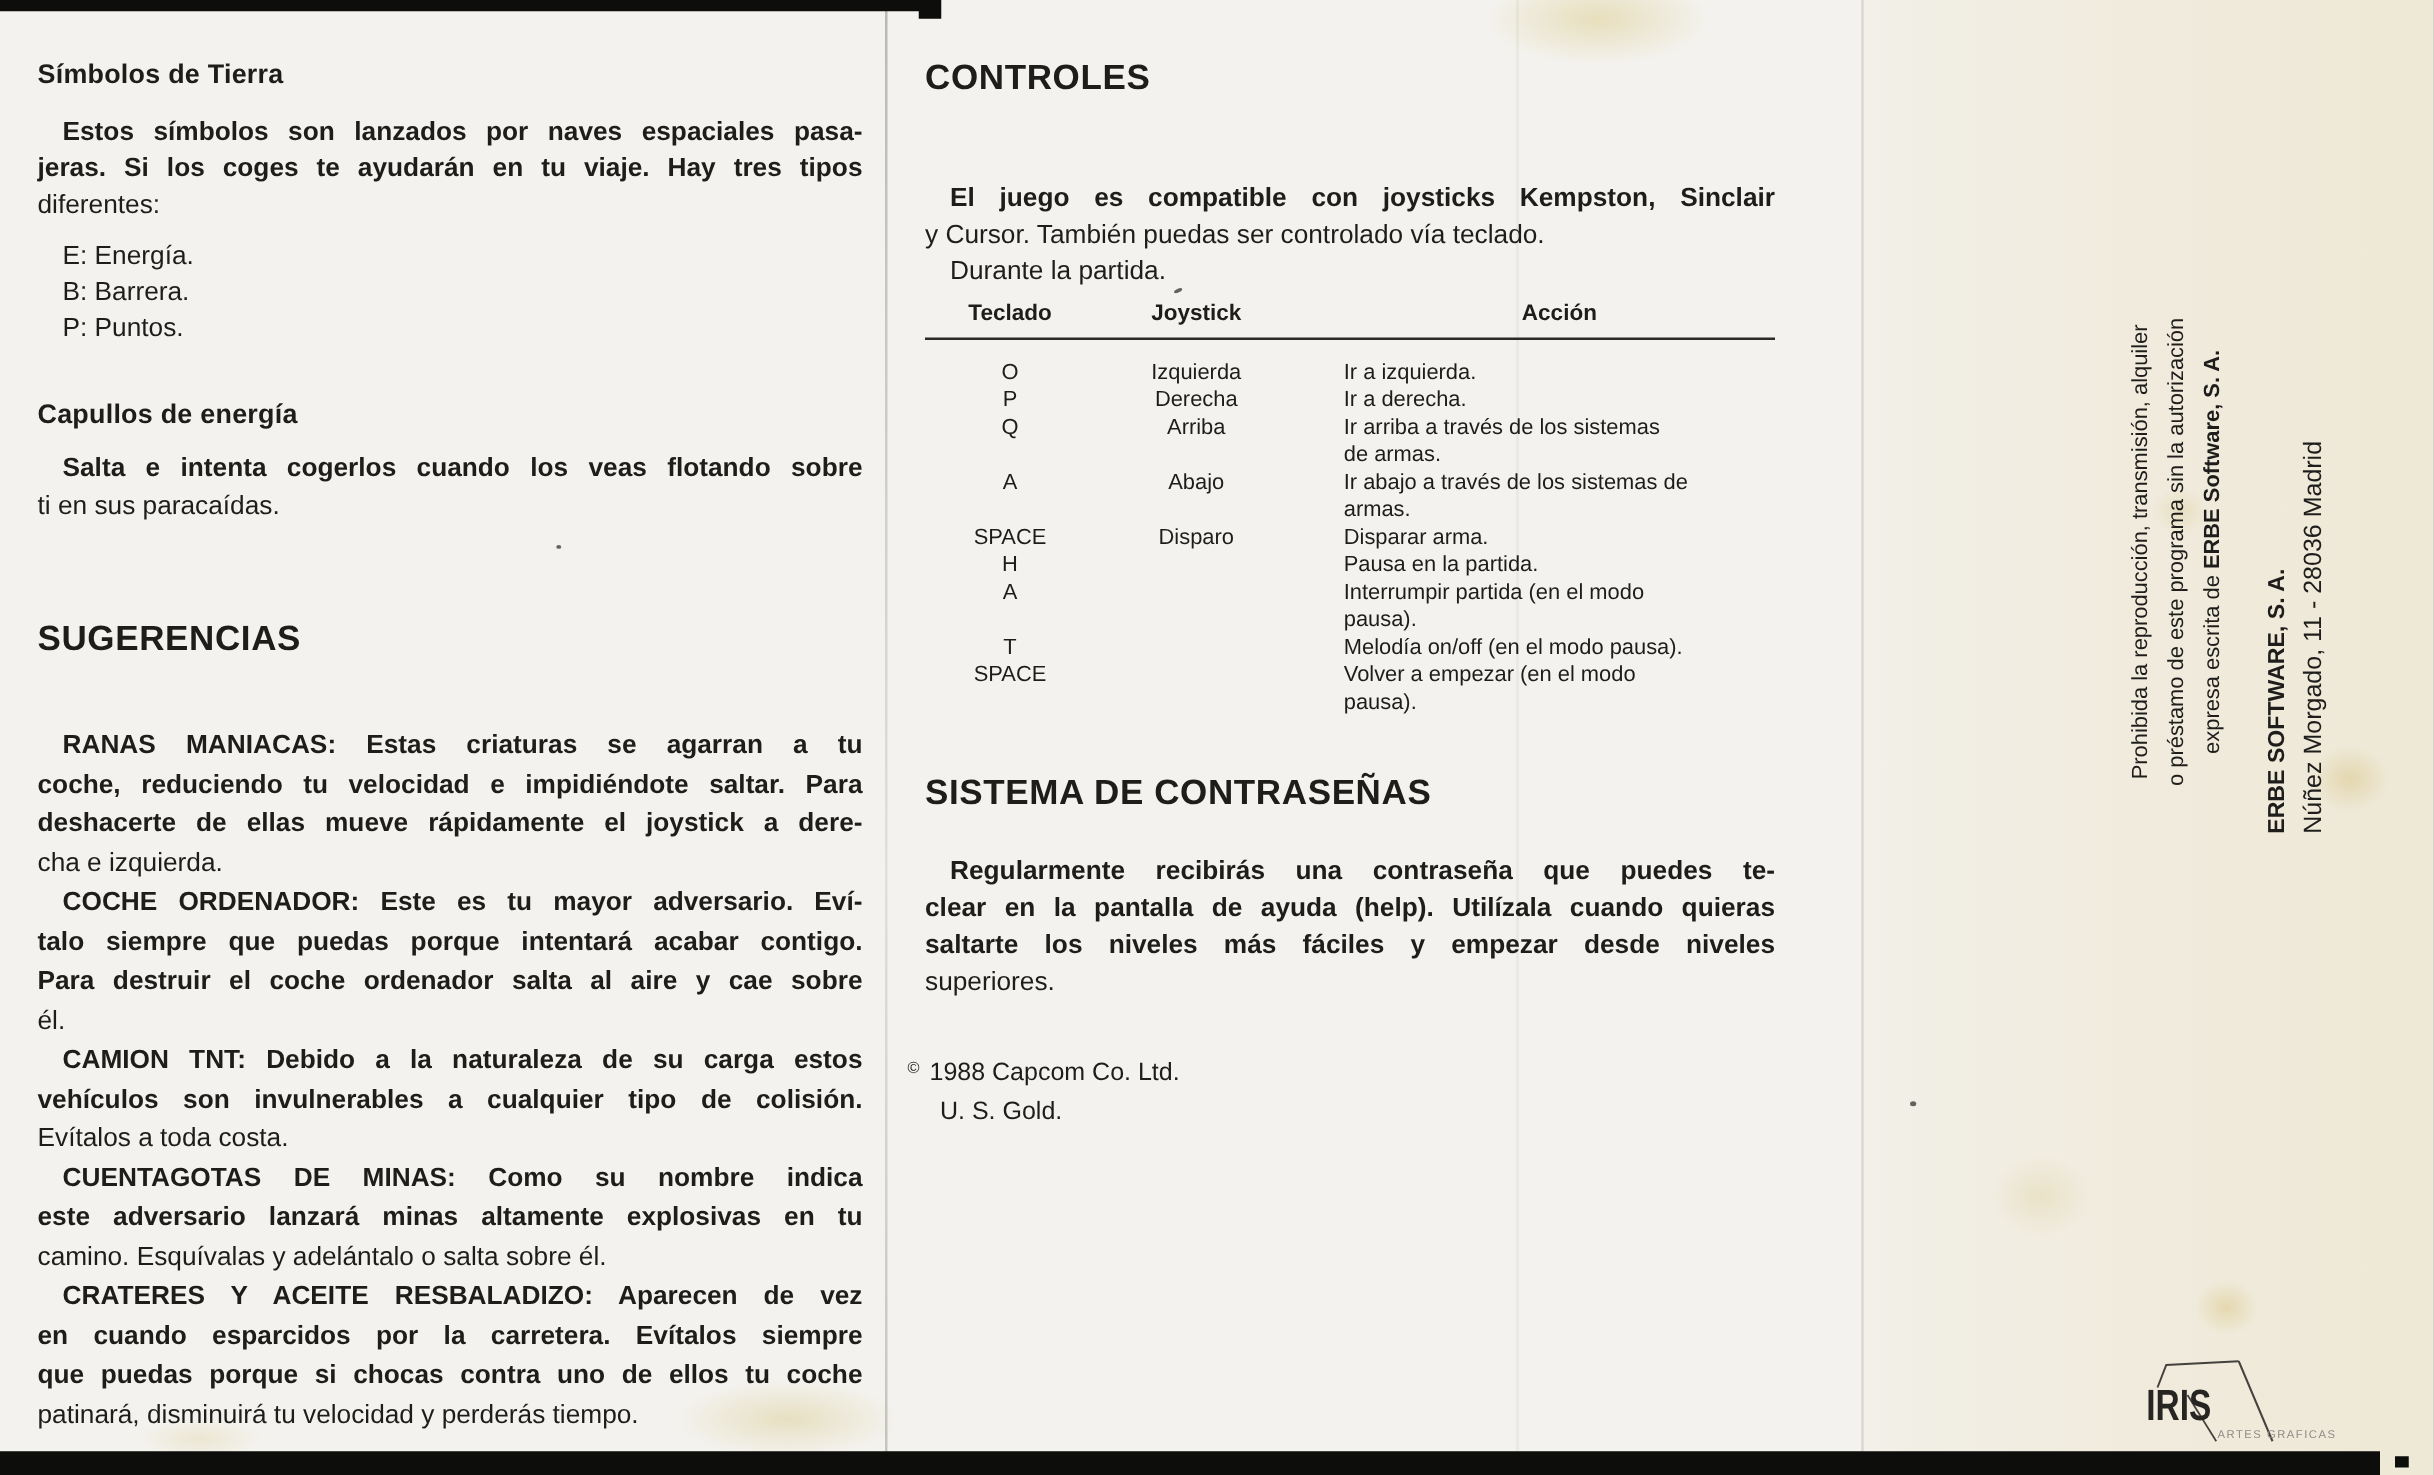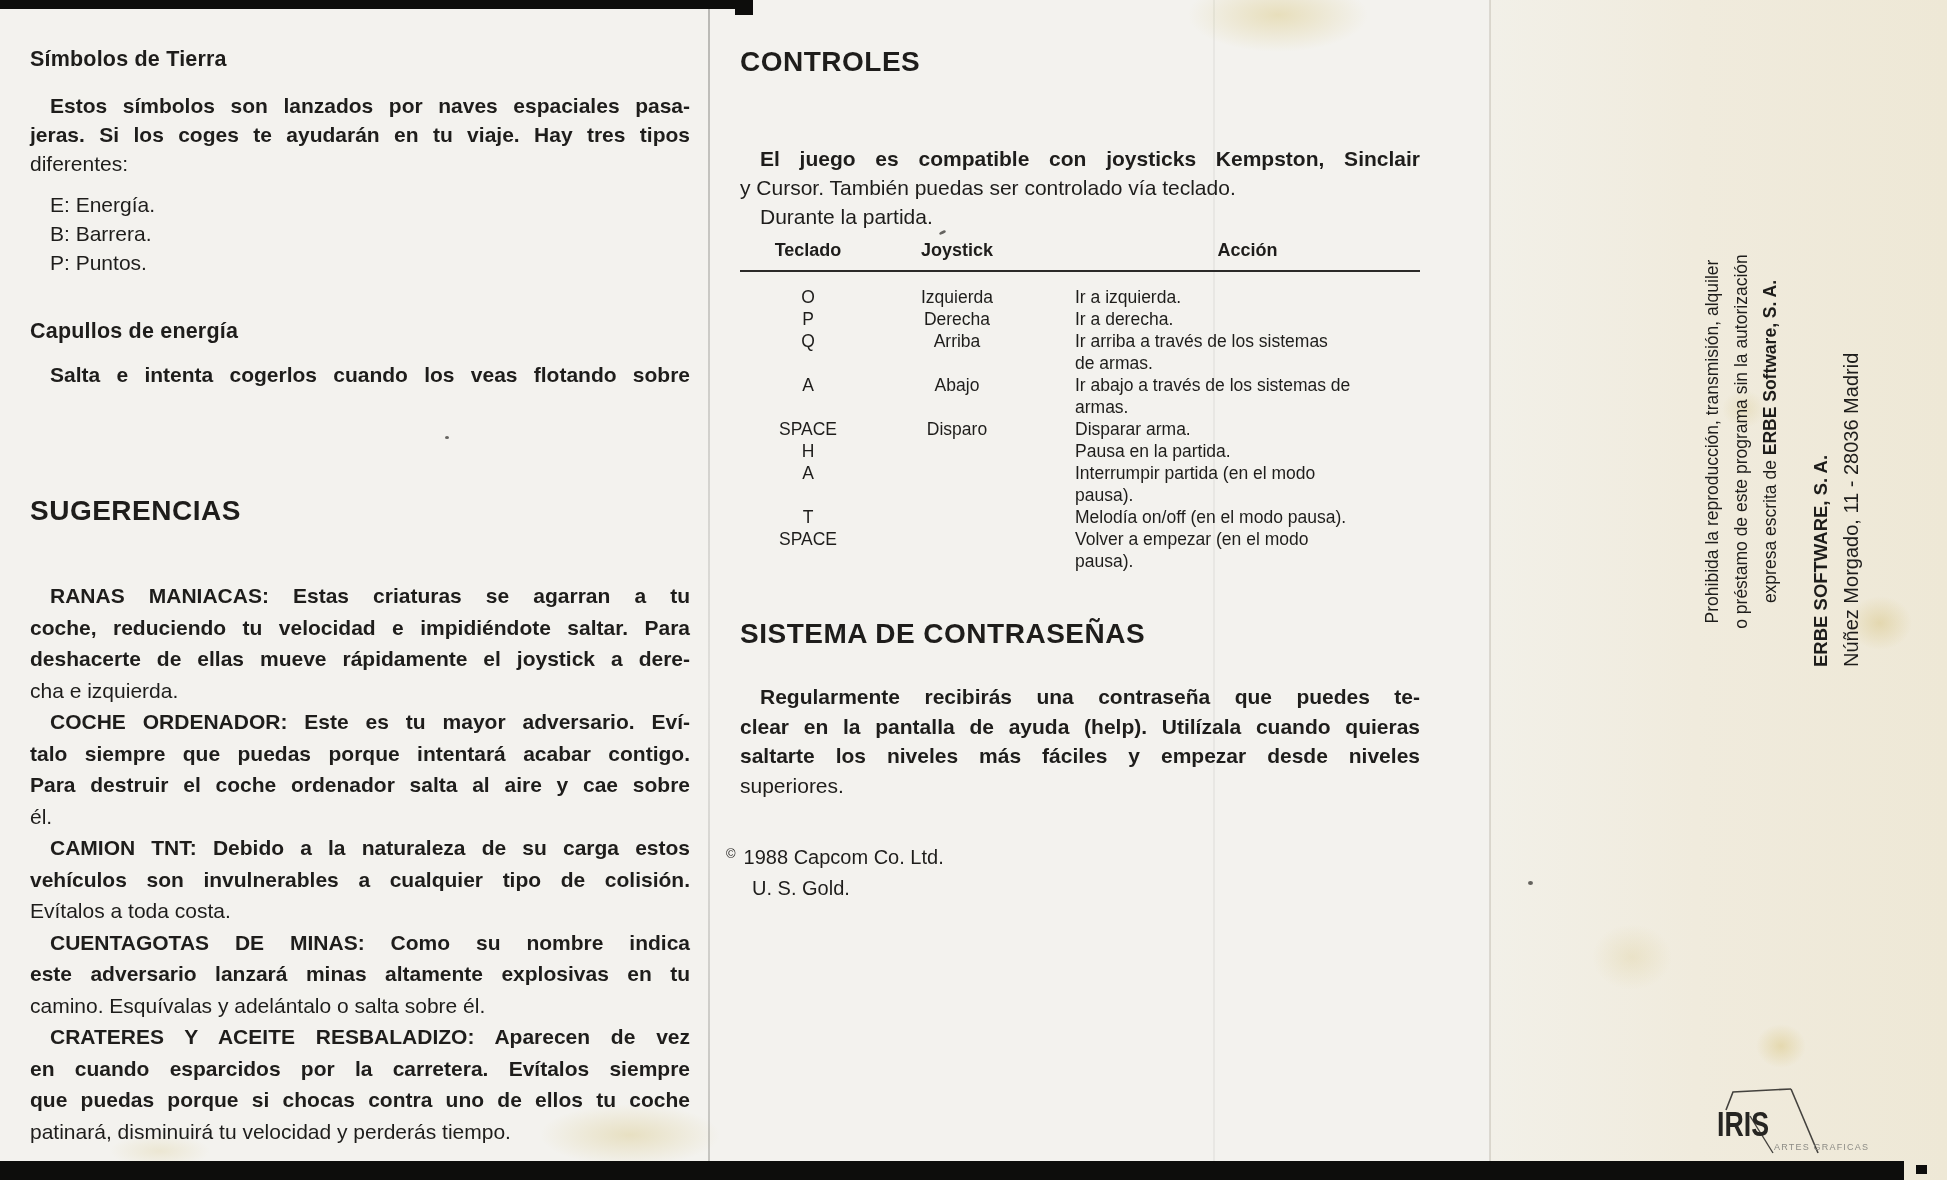--- a/index.html
+++ b/index.html
@@ -81,20 +81,21 @@
         <div class="line">diferentes:</div>
       </div>
     <div class="para" id="list-simbolos" style="left:30px;top:190px;width:660px;">
         <div class="line ind">E: Energía.</div>
         <div class="line ind">B: Barrera.</div>
         <div class="line ind">P: Puntos.</div>
       </div>
     <div class="heading" style="left:30px;top:318px;">Capullos de energía</div>
     <div class="para" id="p-capullos" style="left:30px;top:360px;width:660px;">
         <div class="line ind j">Salta e intenta cogerlos cuando los veas flotando sobre</div>
+        <div class="line">ti en sus paracaídas.</div>
       </div>
     <div class="heading caps" style="left:30px;top:498px;">SUGERENCIAS</div>
     <div class="para" id="tips" style="left:30px;top:580px;width:660px;">
         <div class="line ind j">RANAS MANIACAS: Estas criaturas se agarran a tu</div>
         <div class="line j">coche, reduciendo tu velocidad e impidiéndote saltar. Para</div>
         <div class="line j">deshacerte de ellas mueve rápidamente el joystick a dere-</div>
         <div class="line">cha e izquierda.</div>
         <div class="line ind j">COCHE ORDENADOR: Este es tu mayor adversario. Eví-</div>
         <div class="line j">talo siempre que puedas porque intentará acabar contigo.</div>
         <div class="line j">Para destruir el coche ordenador salta al aire y cae sobre</div>

